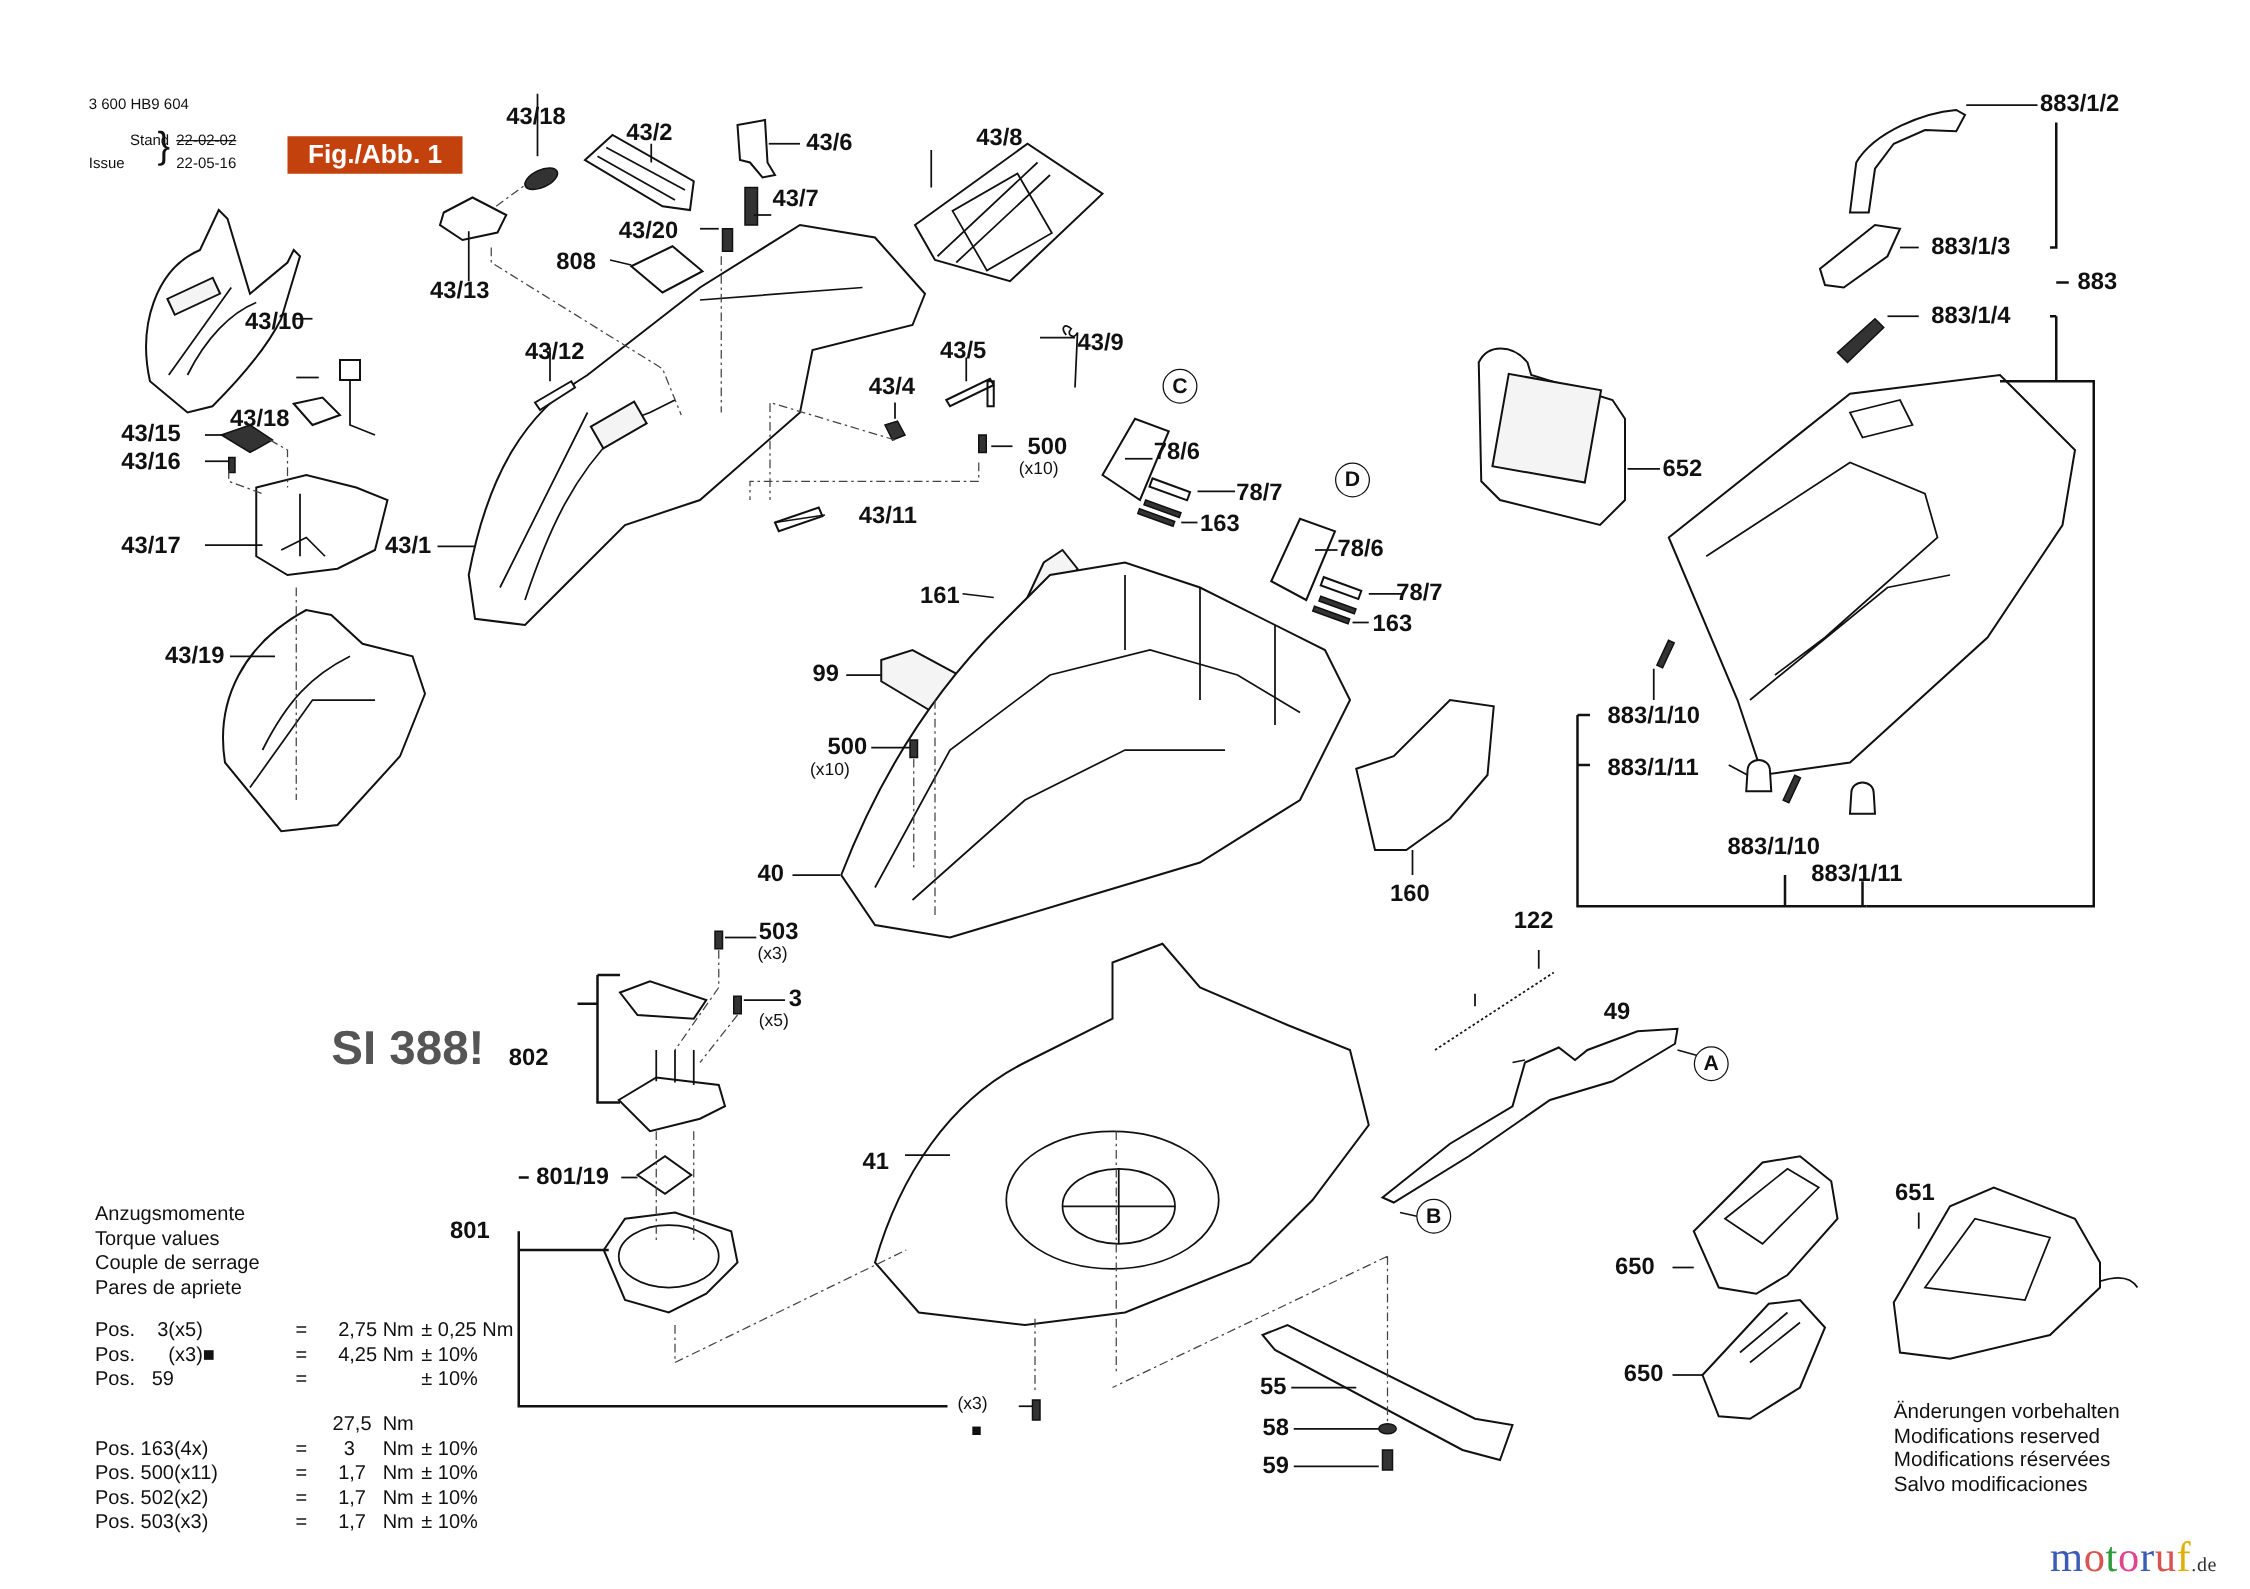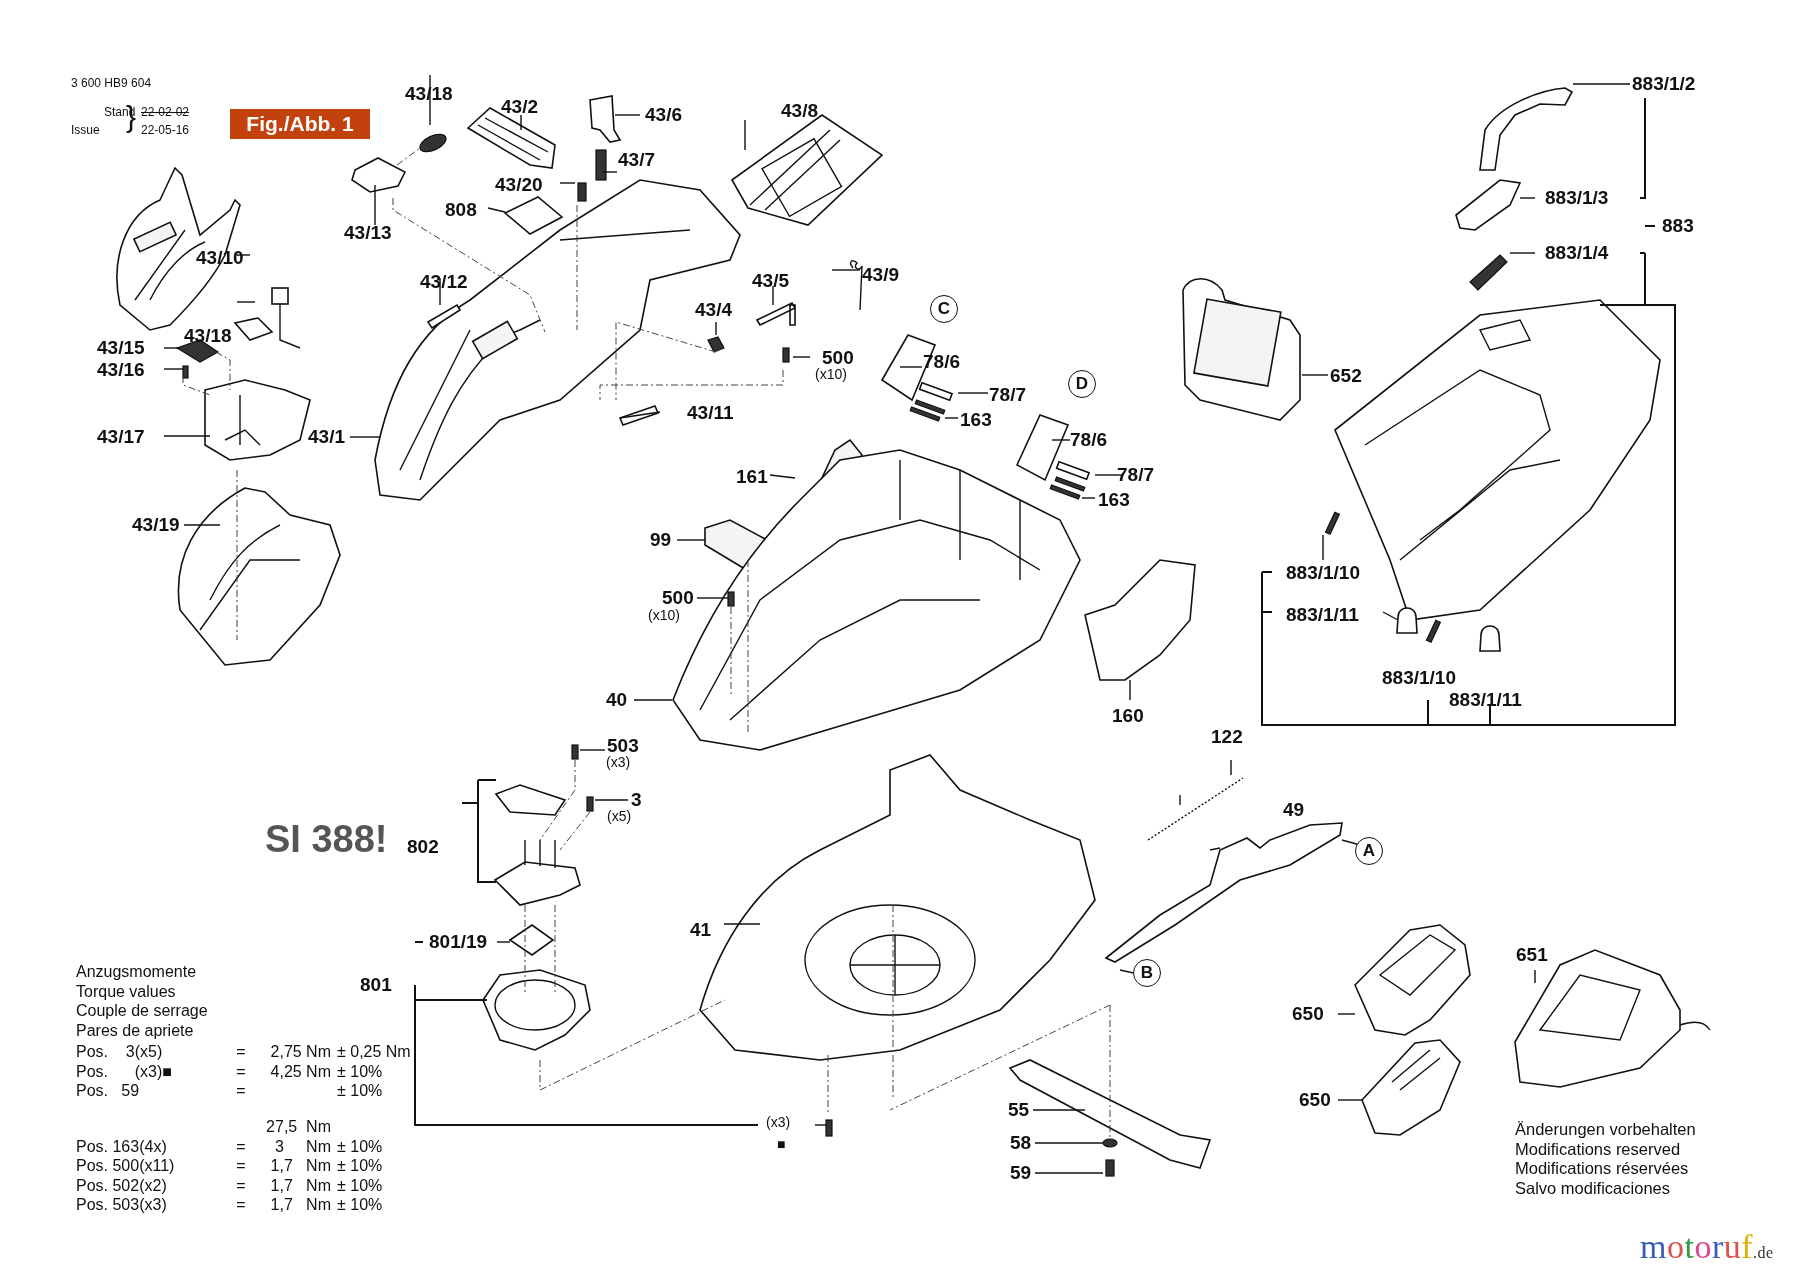--- a/index.html
+++ b/index.html
@@ -344,21 +344,21 @@
 <div class="lbl" style="left:1010px;top:1133px;">58</div>
 <div class="lbl" style="left:1010px;top:1163px;">59</div>
 <div class="lbl" style="left:1292px;top:1004px;">650</div>
 <div class="lbl" style="left:1299px;top:1090px;">650</div>
 <div class="lbl" style="left:1516px;top:945px;">651</div>
 
 <div class="torque">
   <div>Anzugsmomente</div>
   <div>Torque values</div>
   <div>Couple de serrage</div>
-  <div style="margin-bottom:2px;">Pares de apriete</div>
+  <div style="margin-bottom:15px;">Pares de apriete</div>
   <div id="torque-rows">
       <div class="row">
         <span class="c1" style="white-space: pre;">Pos.    3(x5)</span>
         <span class="c2" style="white-space: pre;">=</span>
         <span class="c3" style="white-space: pre;">2,75 Nm</span>
         <span class="c4" style="white-space: pre;">± 0,25 Nm</span>
       </div>
       <div class="row">
         <span class="c1" style="white-space: pre;">Pos.      (x3)■</span>
         <span class="c2" style="white-space: pre;">=</span>

